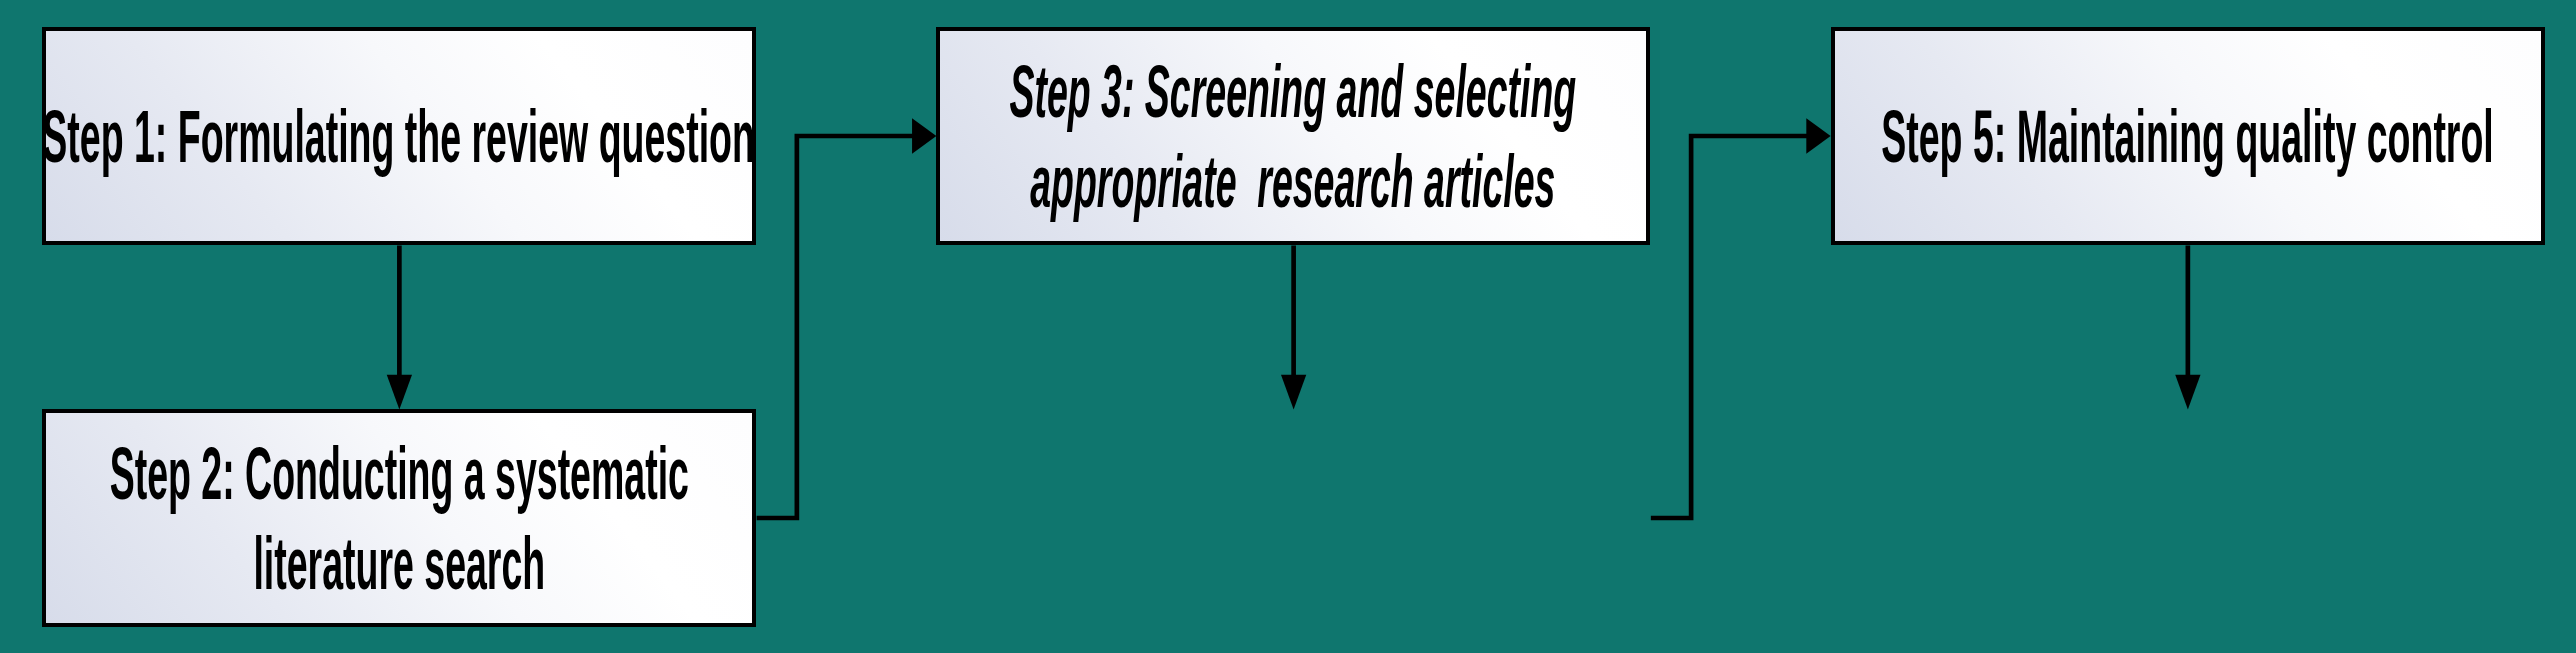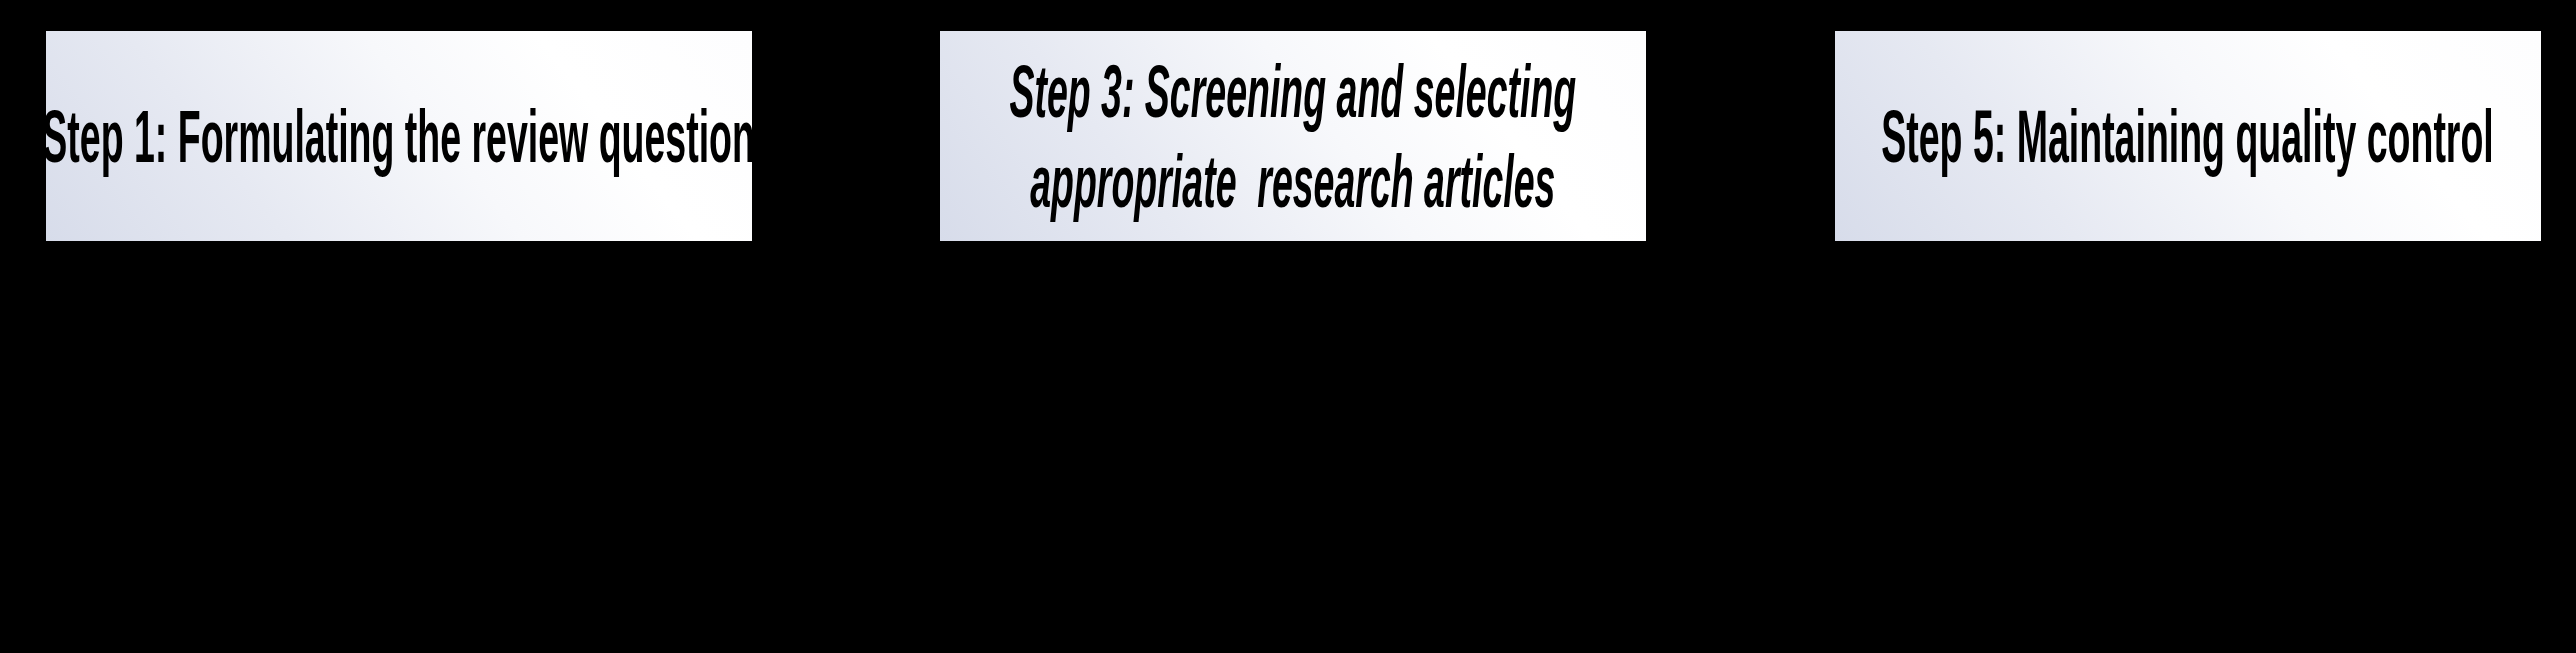--- a/index.html
+++ b/index.html
@@ -4,21 +4,21 @@
 <style>
   html, body {
     margin: 0;
     padding: 0;
     background: #ffffff;
   }
   .stage {
     position: relative;
     width: 2576px;
     height: 654px;
-    background: #000000;
+    background: #0f766e;
     overflow: hidden;
     font-family: "Liberation Sans", sans-serif;
   }
   .box {
     position: absolute;
     width: 714px;
     height: 218px;
     box-sizing: border-box;
     border: 4.7px solid #000000;
     background: linear-gradient(52deg, #d7dcea 0%, #e6e9f2 28%, #f7f8fb 55%, #ffffff 75%, #fdfdfe 100%);
@@ -94,20 +94,26 @@
       <polygon class="head" points="2336.5,437 2323,400 2350,400"></polygon>
     </g>
   </svg>
 
   <div class="box row-top col-1">
     <div class="box-text">
       <div class="line">Step 1: Formulating the review question</div>
     </div>
   </div>
 
+  <div class="box row-bottom col-1">
+    <div class="box-text">
+      <div class="line">Step 2: Conducting a systematic</div>
+      <div class="line">literature search</div>
+    </div>
+  </div>
 
   <div class="box row-top col-2">
     <div class="box-text">
       <div class="line">Step 3: Screening and selecting</div>
       <div class="line">appropriate  research articles</div>
     </div>
   </div>
 
 
   <div class="box row-top col-3">

